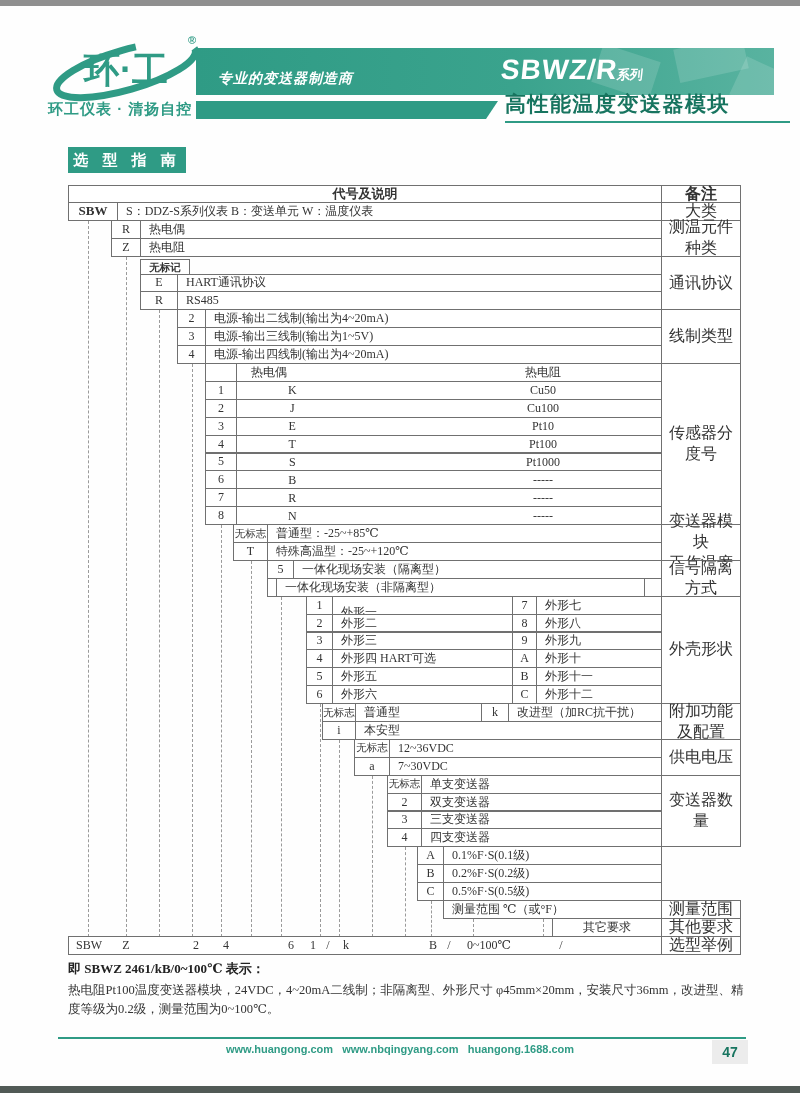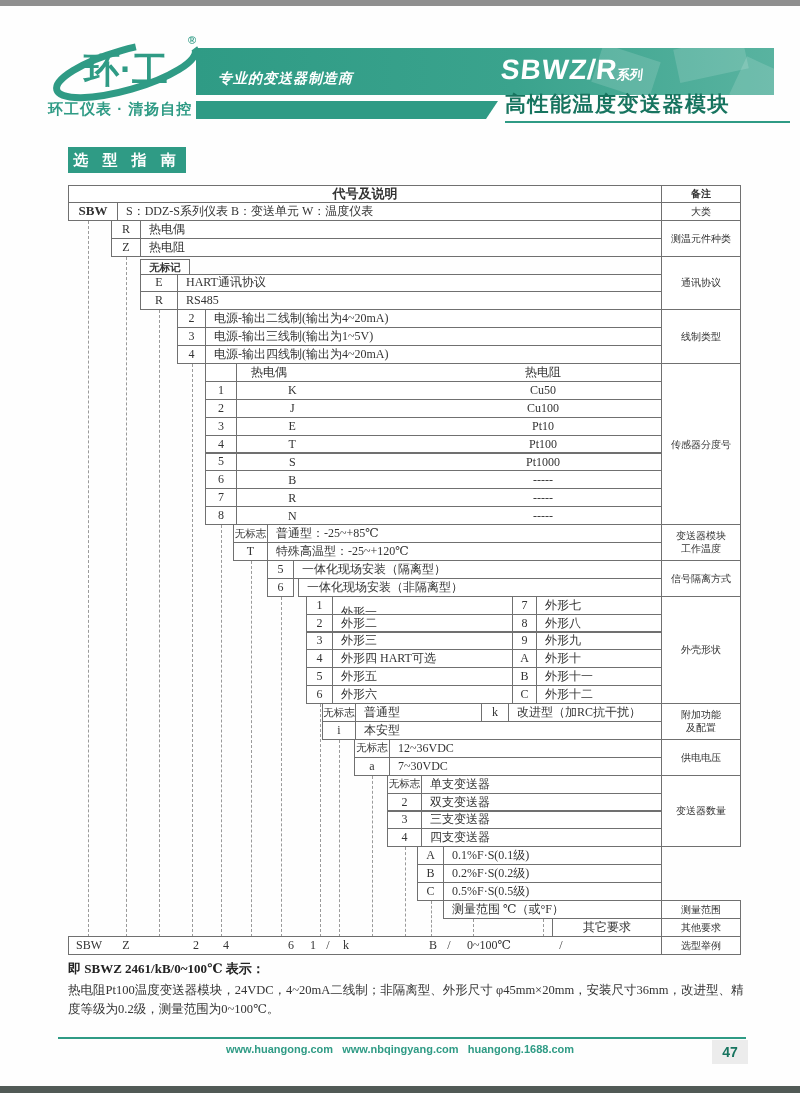--- a/index.html
+++ b/index.html
@@ -42,21 +42,21 @@
         font-family:"Liberation Serif","DejaVu Serif",serif;font-size:12px;color:var(--ink);
         display:flex;align-items:center;overflow:hidden;white-space:nowrap;}
   .cell.ac{justify-content:center;}
   .cell.al{justify-content:flex-start;padding-left:8px;}
   .f-sm{font-size:10.5px;}
   .f-b{font-weight:bold;font-size:13px;}
   .sp{position:absolute;top:50%;transform:translate(-50%,-50%);white-space:nowrap;}
   .sp.lx{transform:translateY(-50%);}
   .remark{position:absolute;box-sizing:border-box;border:1px solid var(--line);background:#fff;
         display:flex;align-items:center;justify-content:center;text-align:center;
-        font-family:"Liberation Serif","DejaVu Serif",serif;font-size:10px;color:var(--ink);
+        font-family:"Liberation Serif","DejaVu Serif",serif;font-size:16px;color:var(--ink);
         white-space:pre-line;line-height:1.3;}
   .dash{position:absolute;width:0;border-left:1px dashed #9a9a9a;}
   
   #note-title{left:68px;top:960px;font-size:13px;font-weight:bold;color:#222;
      font-family:"Liberation Serif","DejaVu Serif",serif;}
   #note-body{left:68px;top:981px;width:678px;font-size:12.5px;line-height:19px;color:#333;
      font-family:"Liberation Serif","DejaVu Serif",serif;}
   
   #footer-line{left:58px;top:1037px;width:688px;height:2px;background:var(--brand);}
   #footer-links{left:0;top:1043px;width:800px;text-align:center;font-size:11px;font-weight:bold;
@@ -174,21 +174,21 @@
         <span class="sp" style="left: 55.25px;">N</span>
         <span class="sp" style="left: 306px;">-----</span>
       </div>
       <div class="cell f-sm ac" style="left: 165px; top: 339.1px; width: 35px; height: 18.9px;">无标志</div>
       <div class="cell al" style="left: 199px; top: 339.1px; width: 395px; height: 18.9px;">普通型：-25~+85℃</div>
       <div class="cell ac" style="left: 165px; top: 357px; width: 35px; height: 18.9px;">T</div>
       <div class="cell al" style="left: 199px; top: 357px; width: 395px; height: 18.9px;">特殊高温型：-25~+120℃</div>
       <div class="cell ac" style="left: 199px; top: 374.9px; width: 27px; height: 18.9px;">5</div>
       <div class="cell al" style="left: 225px; top: 374.9px; width: 369px; height: 18.9px;">一体化现场安装（隔离型）</div>
       <div class="cell ac" style="left: 199px; top: 392.8px; width: 27px; height: 18.9px;">6</div>
-      <div class="cell al" style="left: 230px; top: 392.8px; width: 369px; height: 18.9px;">一体化现场安装（非隔离型）</div>
+      <div class="cell al" style="left: 208px; top: 392.8px; width: 369px; height: 18.9px;">一体化现场安装（非隔离型）</div>
       <div class="cell ac" style="left: 238px; top: 410.7px; width: 27px; height: 18.9px;">1</div>
       <div class="cell al" style="left: 264px; top: 410.7px; width: 181px; height: 34px;">外形一</div>
       <div class="cell ac" style="left: 444px; top: 410.7px; width: 25px; height: 18.9px;">7</div>
       <div class="cell al" style="left: 468px; top: 410.7px; width: 126px; height: 18.9px;">外形七</div>
       <div class="cell ac" style="left: 238px; top: 428.6px; width: 27px; height: 18.9px;">2</div>
       <div class="cell al" style="left: 264px; top: 428.6px; width: 181px; height: 18.9px;">外形二</div>
       <div class="cell ac" style="left: 444px; top: 428.6px; width: 25px; height: 18.9px;">8</div>
       <div class="cell al" style="left: 468px; top: 428.6px; width: 126px; height: 18.9px;">外形八</div>
       <div class="cell ac" style="left: 238px; top: 446.5px; width: 27px; height: 18.9px;">3</div>
       <div class="cell al" style="left: 264px; top: 446.5px; width: 181px; height: 18.9px;">外形三</div>

